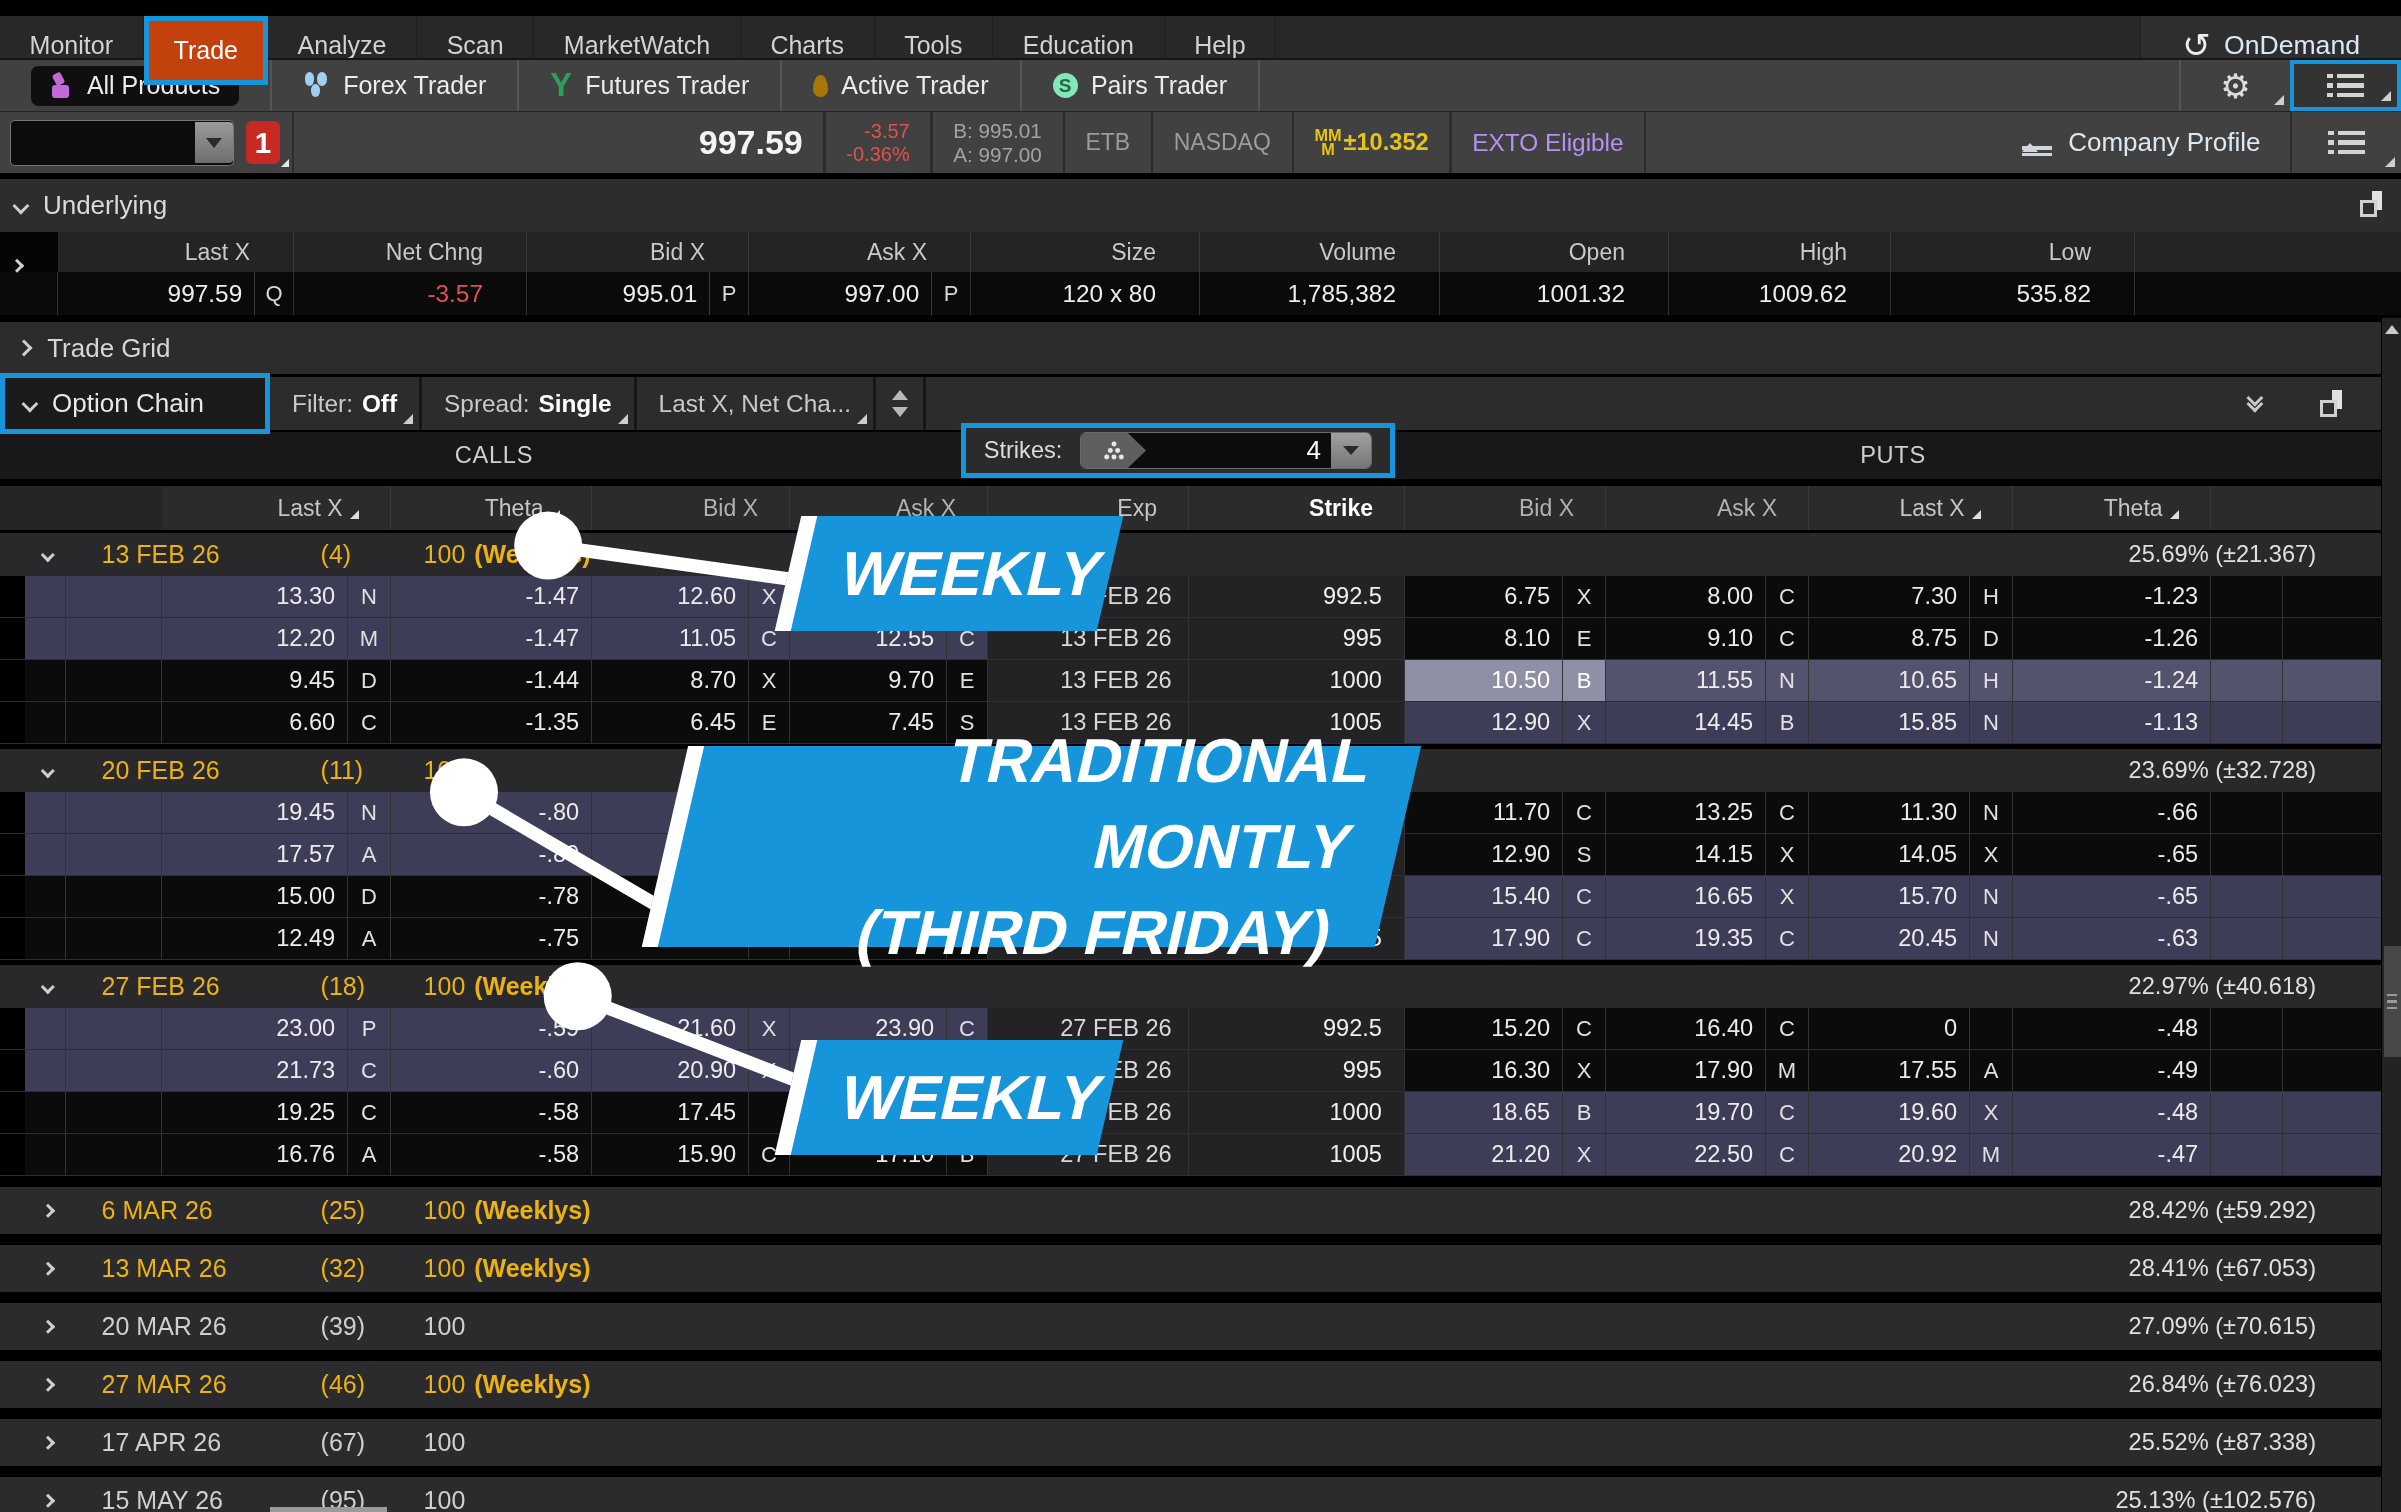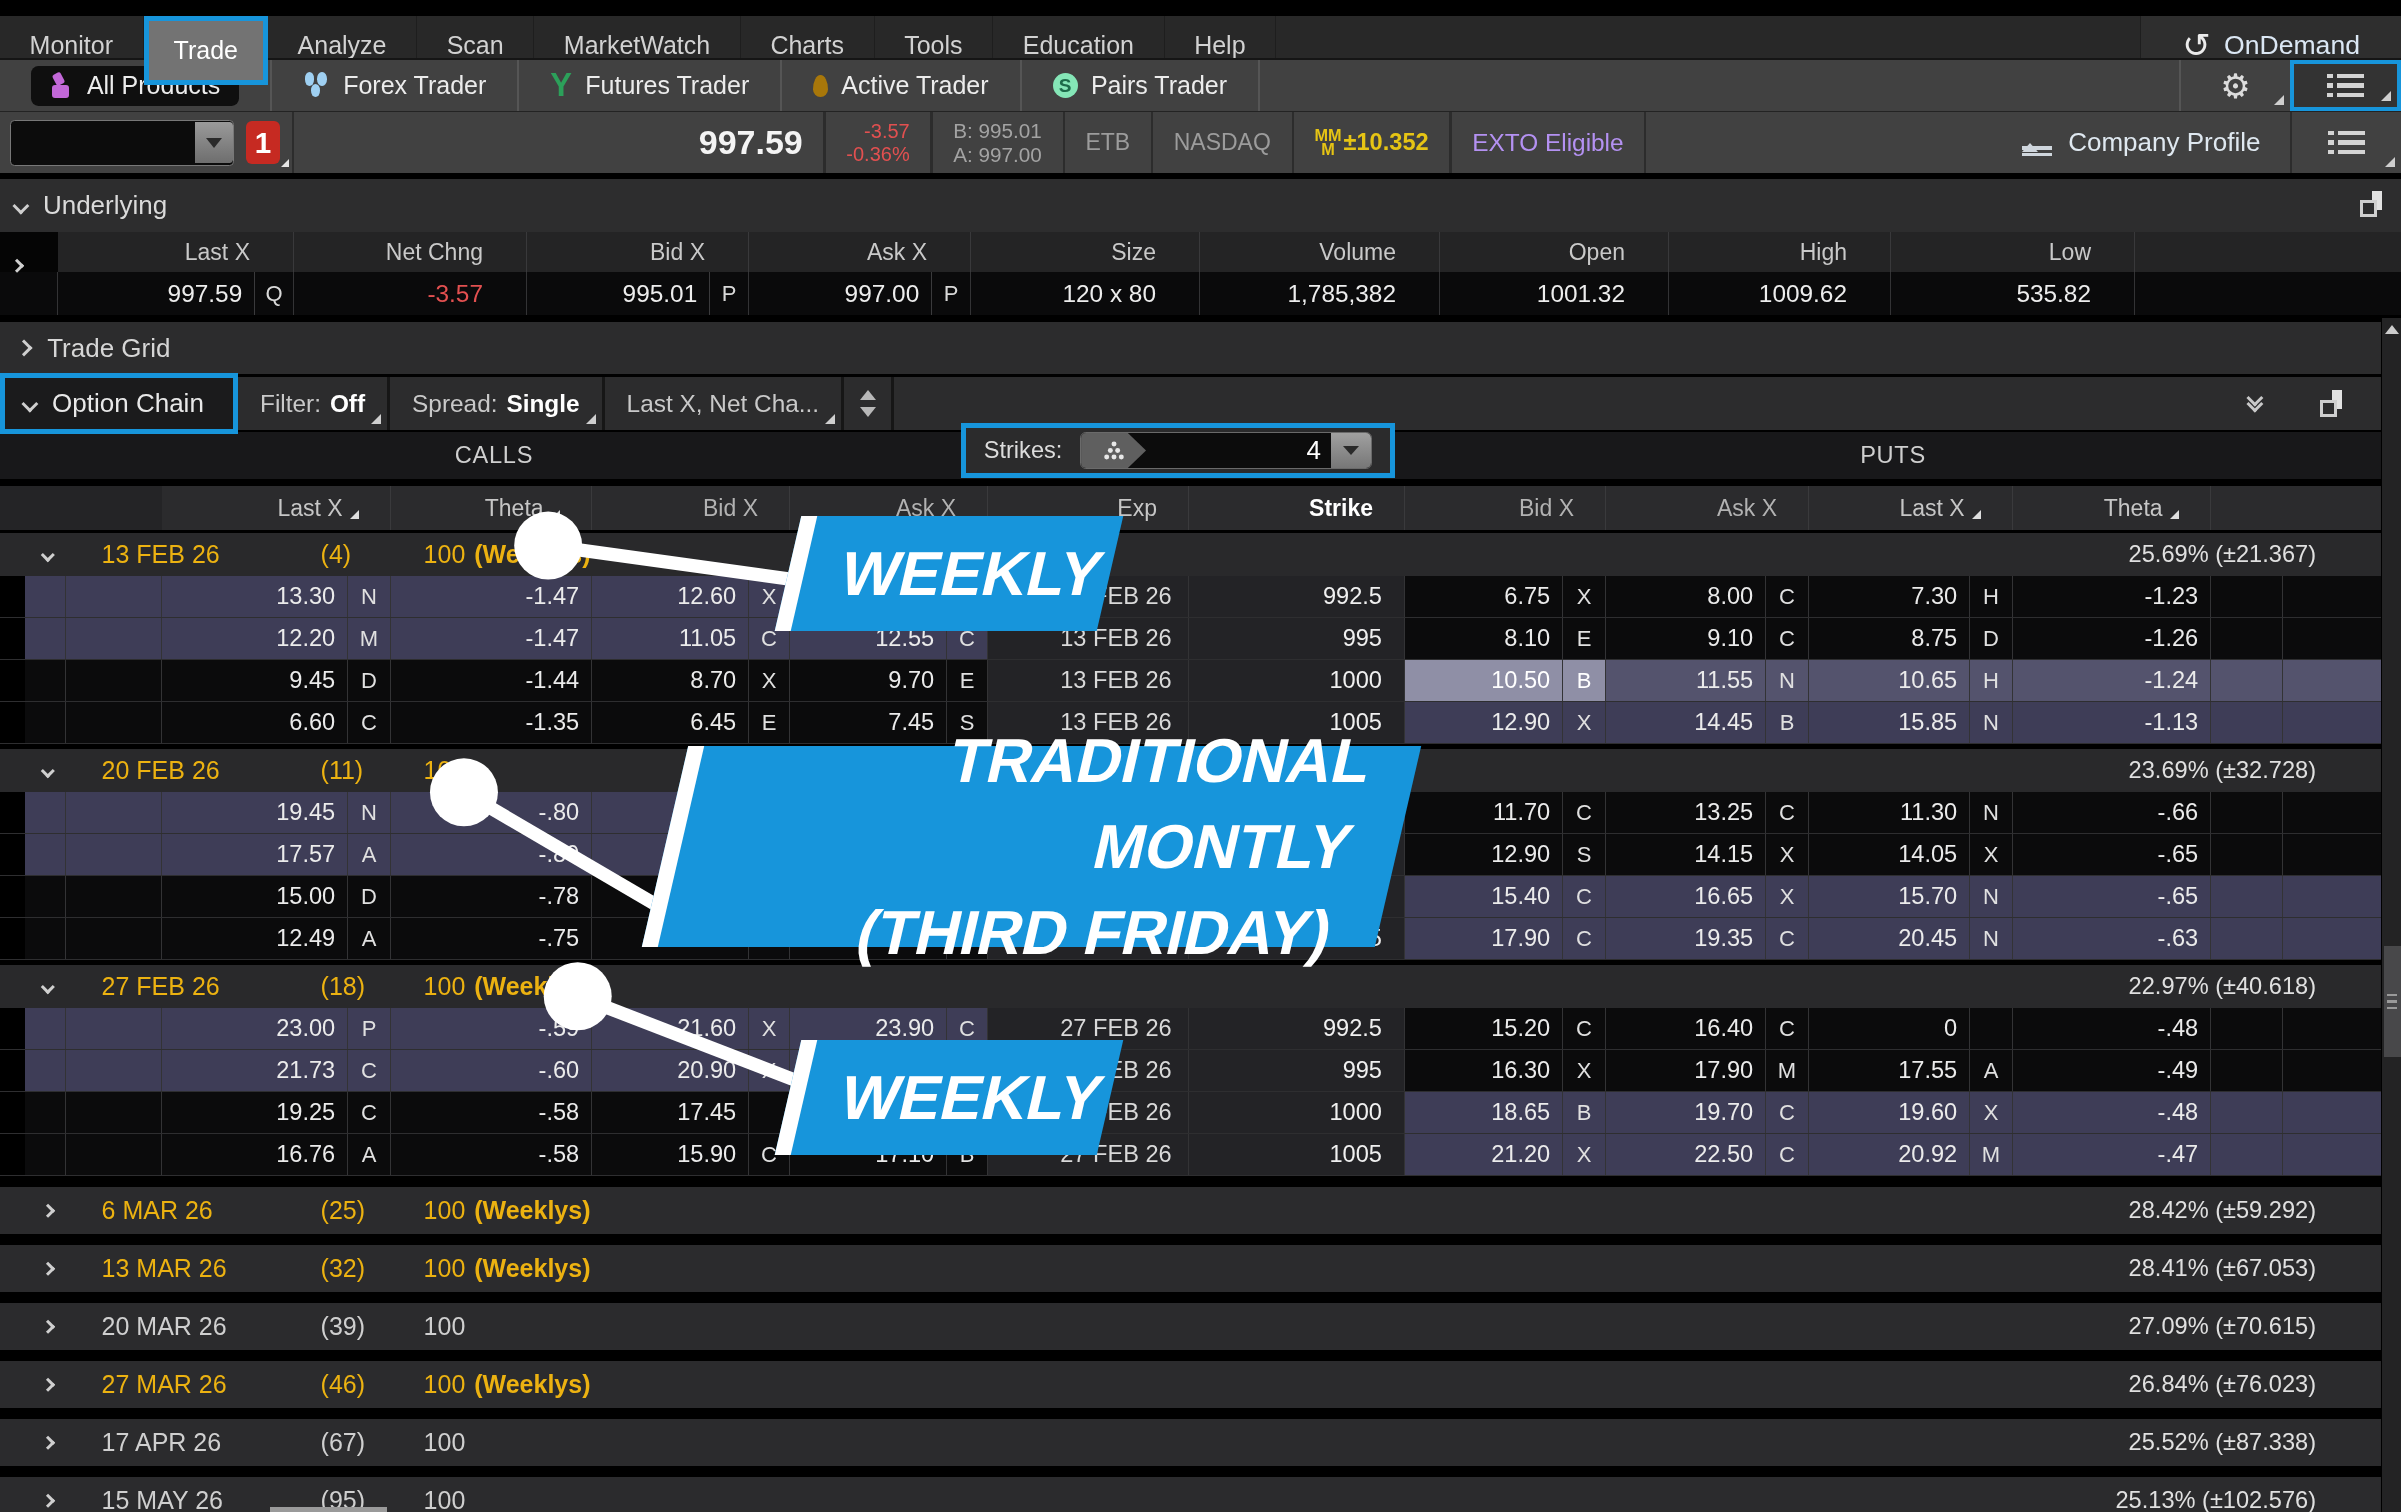--- a/index.html
+++ b/index.html
@@ -1,20 +1,20 @@
 <!DOCTYPE html>
 <html style="font-size:11.8px"><head>
 <meta charset="utf-8">
 <style>
   html,body{margin:0;padding:0}
   body{width:2401px;height:1513px;background:#000;font-family:"Liberation Sans",sans-serif;color:#e6e6e6;overflow:hidden;position:relative}
   
   #menubar{position:absolute;left:0;top:16px;width:2401px;height:58px;background:#282828;display:flex;align-items:center}
   .menu-item{display:flex;align-items:center;height:58px;padding:0 29.6px;font-size:25px;color:#d2d2d2;border-right:1.5px solid #1e1e1e;box-sizing:border-box}
-  .menu-item.active{background:#737373;border:5.2px solid #1795db;color:#fff;height:69px;margin-top:10.3px;padding:0 25px;position:relative;z-index:7}
+  .menu-item.active{background:#c2410c;border:5.2px solid #1795db;color:#fff;height:69px;margin-top:10.3px;padding:0 25px;position:relative;z-index:7}
   #menubar-right{margin-left:auto;height:58px;display:flex;align-items:center;gap:13.3px;padding:0 41px;background:#2e2e2e;border-left:1.5px solid #1e1e1e}
   .ondemand-icon{font-size:34px;color:#ececec;line-height:1}
   #ondemand-label{font-size:26.6px;color:#dbe7f4}
   
   #toolbar2{position:absolute;left:0;top:58px;width:2401px;height:53px;background:#414141;display:flex;align-items:center;border-top:2.2px solid #151515;box-sizing:border-box}
   .t2seg{display:flex;align-items:center;gap:13.3px;padding:0 31px;height:100%;border-right:2.2px solid #555;font-size:25px;color:#ececec;box-sizing:border-box}
   .allp-chip{display:flex;align-items:center;gap:13.3px;background:#0f0f0f;border-radius:7.4px;padding:4.4px 19px;height:40px;box-sizing:border-box}
   .ap-icon{position:relative;width:23.6px;height:25px;display:inline-block}
   .ap-icon i{position:absolute;background:#c268d8}
   .ap-icon .b{left:1.5px;bottom:0;width:17.7px;height:12.6px;border-radius:3px}
@@ -77,21 +77,21 @@
   #u-expander{position:absolute;left:11.8px;top:260px}
   
   .chev{display:inline-block;width:11.8px;height:11.8px;border-right:3.7px solid #cfcfcf;border-bottom:3.7px solid #cfcfcf;box-sizing:border-box}
   .chev.down{transform:rotate(45deg)}
   .chev.right{transform:rotate(-45deg)}
   .chev.sm{width:9.6px;height:9.6px;border-width:3px}
   
   #tradegrid{position:absolute;left:0;top:322px;width:2401px;height:52px;background:#2c2c2d;display:flex;align-items:center;gap:17.7px;padding-left:17.7px;box-sizing:border-box;font-size:26px;color:#d6d6d6}
   
   #octoolbar{position:absolute;left:0;top:377px;width:2401px;height:53px;background:#2c2c2d;display:flex;align-items:stretch}
-  #oc-title-box{display:flex;align-items:center;gap:16.3px;padding:0 19px;width:238px;height:61px;margin-top:-3.7px;border:5.2px solid #1795db;background:#1b1b1c;box-sizing:border-box;z-index:6;font-size:26px;color:#e8e8e8}
+  #oc-title-box{display:flex;align-items:center;gap:16.3px;padding:0 19px;width:270px;height:61px;margin-top:-3.7px;border:5.2px solid #1795db;background:#1b1b1c;box-sizing:border-box;z-index:6;font-size:26px;color:#e8e8e8}
   .ocseg{position:relative;display:flex;align-items:center;gap:8.9px;padding:0 22px;border-right:3px solid #161616;font-size:24.4px;color:#c9c9c9;box-sizing:border-box}
   .ocseg .bold{color:#fff;font-weight:bold}
   .ocspin{width:47px;display:flex;flex-direction:column;align-items:center;justify-content:center;gap:7.4px;border-right:3px solid #161616}
   .tri-up{width:0;height:0;border-left:8.1px solid transparent;border-right:8.1px solid transparent;border-bottom:10.3px solid #b8b8b8}
   .tri-dn{width:0;height:0;border-left:8.1px solid transparent;border-right:8.1px solid transparent;border-top:10.3px solid #b8b8b8}
   #oc-right{margin-left:auto;display:flex;align-items:center;gap:59px;padding-right:59px}
   .dblchev{display:flex;flex-direction:column;align-items:center}
   .dblchev .chev{border-color:#c9c9c9;margin-top:-5.9px}
   
   #strikesbox{position:absolute;left:961px;top:423px;width:434px;height:55px;border:5.2px solid #1795db;background:#2b2b2c;box-sizing:border-box;display:flex;align-items:center;gap:17.7px;padding:0 17.7px;z-index:8}

